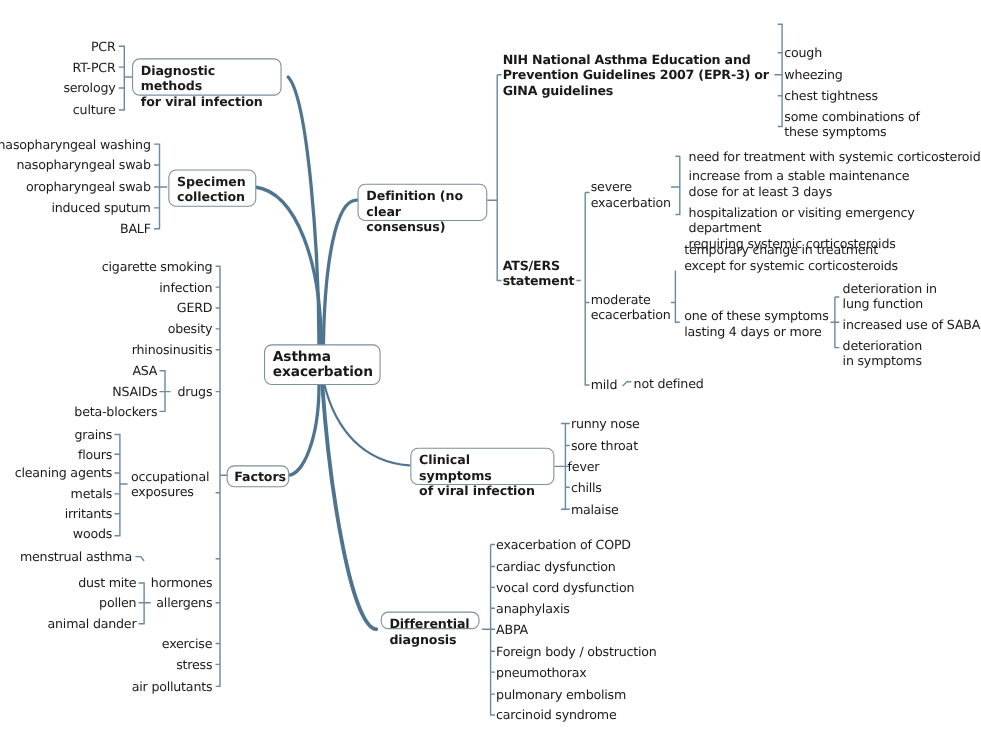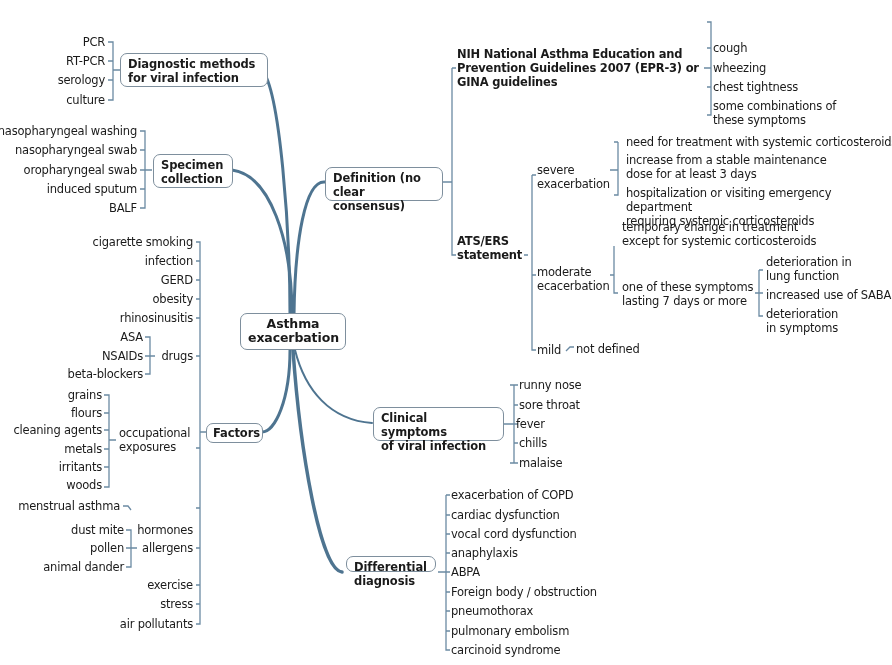--- a/index.html
+++ b/index.html
@@ -4,21 +4,21 @@
 <style>
   html, body { margin: 0; padding: 0; background: #ffffff; }
   #canvas { position: relative; width: 892px; height: 665px; overflow: hidden; background: #ffffff;
     font-family: "DejaVu Sans", sans-serif; color: #1a1a1a; }
   svg.links { position: absolute; left: 0; top: 0; width: 892px; height: 665px; }
   .t { position: absolute; font-size: 11.5px; line-height: 14px; white-space: nowrap; letter-spacing: -0.2px; }
   .r { text-align: right; }
   .b { font-weight: bold; }
   .box { position: absolute; border: 1.3px solid #7e8f9d; border-radius: 7px; background: #fff;
     font-weight: bold; font-size: 11.5px; line-height: 14px; padding: 3px 7px; box-sizing: border-box; letter-spacing: -0.1px; }
-  .box.c { text-align: center; }
+  .box.c { text-align: left; }
   .ml { white-space: pre-line; }
 </style>
 </head>
 <body>
 
 <div id="canvas">
   <svg class="links" xmlns="http://www.w3.org/2000/svg">
     <g fill="none" stroke="#4e7490" stroke-linecap="round">
 
       <path d="M290 315 C 290 230, 280 90, 262 70" stroke-width="3"></path>
@@ -60,21 +60,21 @@
 
       <path d="M510 385 H514 V463 H510 M514 385 H518 M514 405 H518 M514 424 H518 M514 443 H518 M514 463 H518 M504 424 H514"></path>
 
       <path d="M446 495 H450 M446 495 V650 H450 M446 515 H450 M446 534 H450 M446 553 H450 M446 572 H450 M446 592 H450 M446 611 H450 M446 631 H450 M438 572 H446"></path>
     </g>
   </svg>
 
   <div class="box c ml" style="left:240px;top:313px;width:106px;height:37px;font-size:12.5px;">Asthma
 exacerbation</div>
 
-  <div class="box ml" style="left:120px;top:53px;width:148px;height:34px;">Diagnostic methods
+  <div class="box ml" style="left:120px;top:53px;width:136px;height:34px;">Diagnostic methods
 for viral infection</div>
   <div class="t r" style="right:787px;top:35px;">PCR</div>
   <div class="t r" style="right:787px;top:54px;">RT-PCR</div>
   <div class="t r" style="right:787px;top:73px;">serology</div>
   <div class="t r" style="right:787px;top:93px;">culture</div>
 
   <div class="box ml" style="left:153px;top:154px;width:80px;height:34px;">Specimen
 collection</div>
   <div class="t r" style="right:755px;top:124px;">nasopharyngeal washing</div>
   <div class="t r" style="right:755px;top:143px;">nasopharyngeal swab</div>
@@ -134,21 +134,21 @@
   <div class="t ml" style="left:626px;top:153px;">increase from a stable maintenance
 dose for at least 3 days</div>
   <div class="t ml" style="left:626px;top:186px;">hospitalization or visiting emergency department
 requiring systemic corticosteroids</div>
 
   <div class="t ml" style="left:537px;top:265px;">moderate
 ecacerbation</div>
   <div class="t ml" style="left:622px;top:220px;">temporary change in treatment
 except for systemic corticosteroids</div>
   <div class="t ml" style="left:622px;top:280px;">one of these symptoms
-lasting 7 days or more</div>
+lasting 4 days or more</div>
   <div class="t ml" style="left:766px;top:255px;">deterioration in
 lung function</div>
   <div class="t" style="left:766px;top:288px;">increased use of SABA</div>
   <div class="t ml" style="left:766px;top:307px;">deterioration
 in symptoms</div>
 
   <div class="t" style="left:537px;top:343px;">mild</div>
   <div class="t" style="left:576px;top:342px;">not defined</div>
 
   <div class="box ml" style="left:373px;top:407px;width:131px;height:34px;">Clinical symptoms

